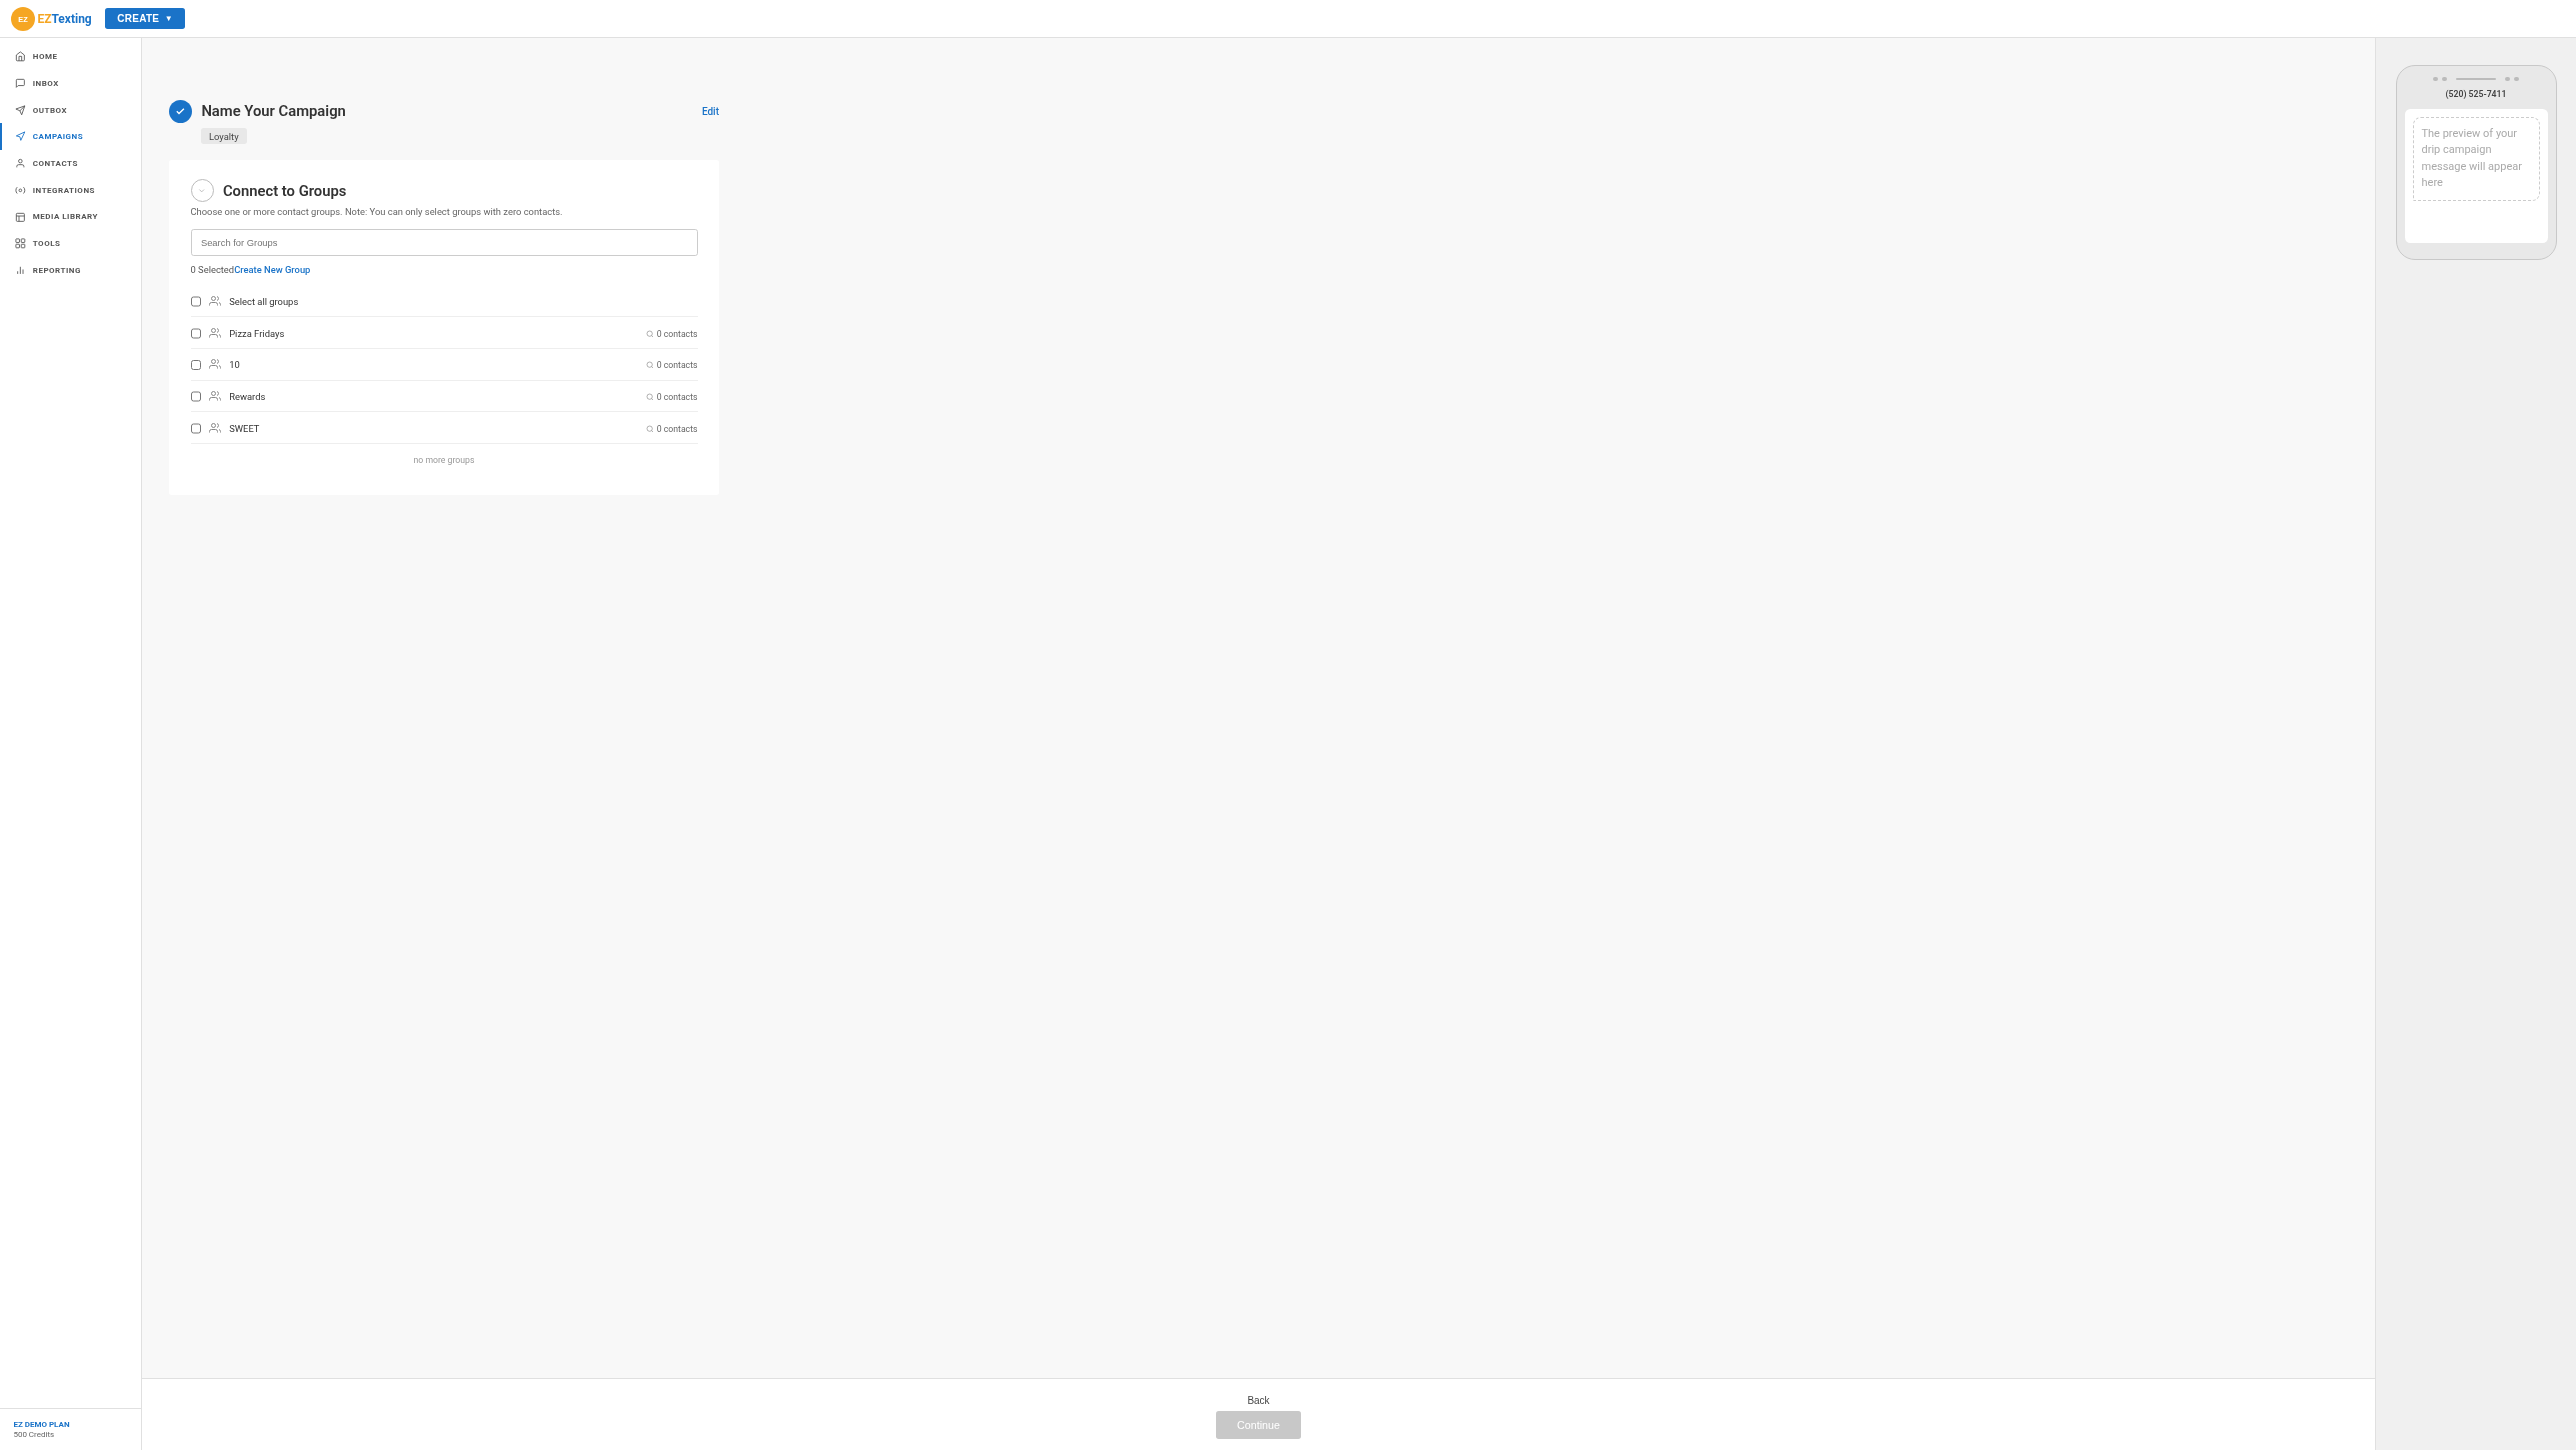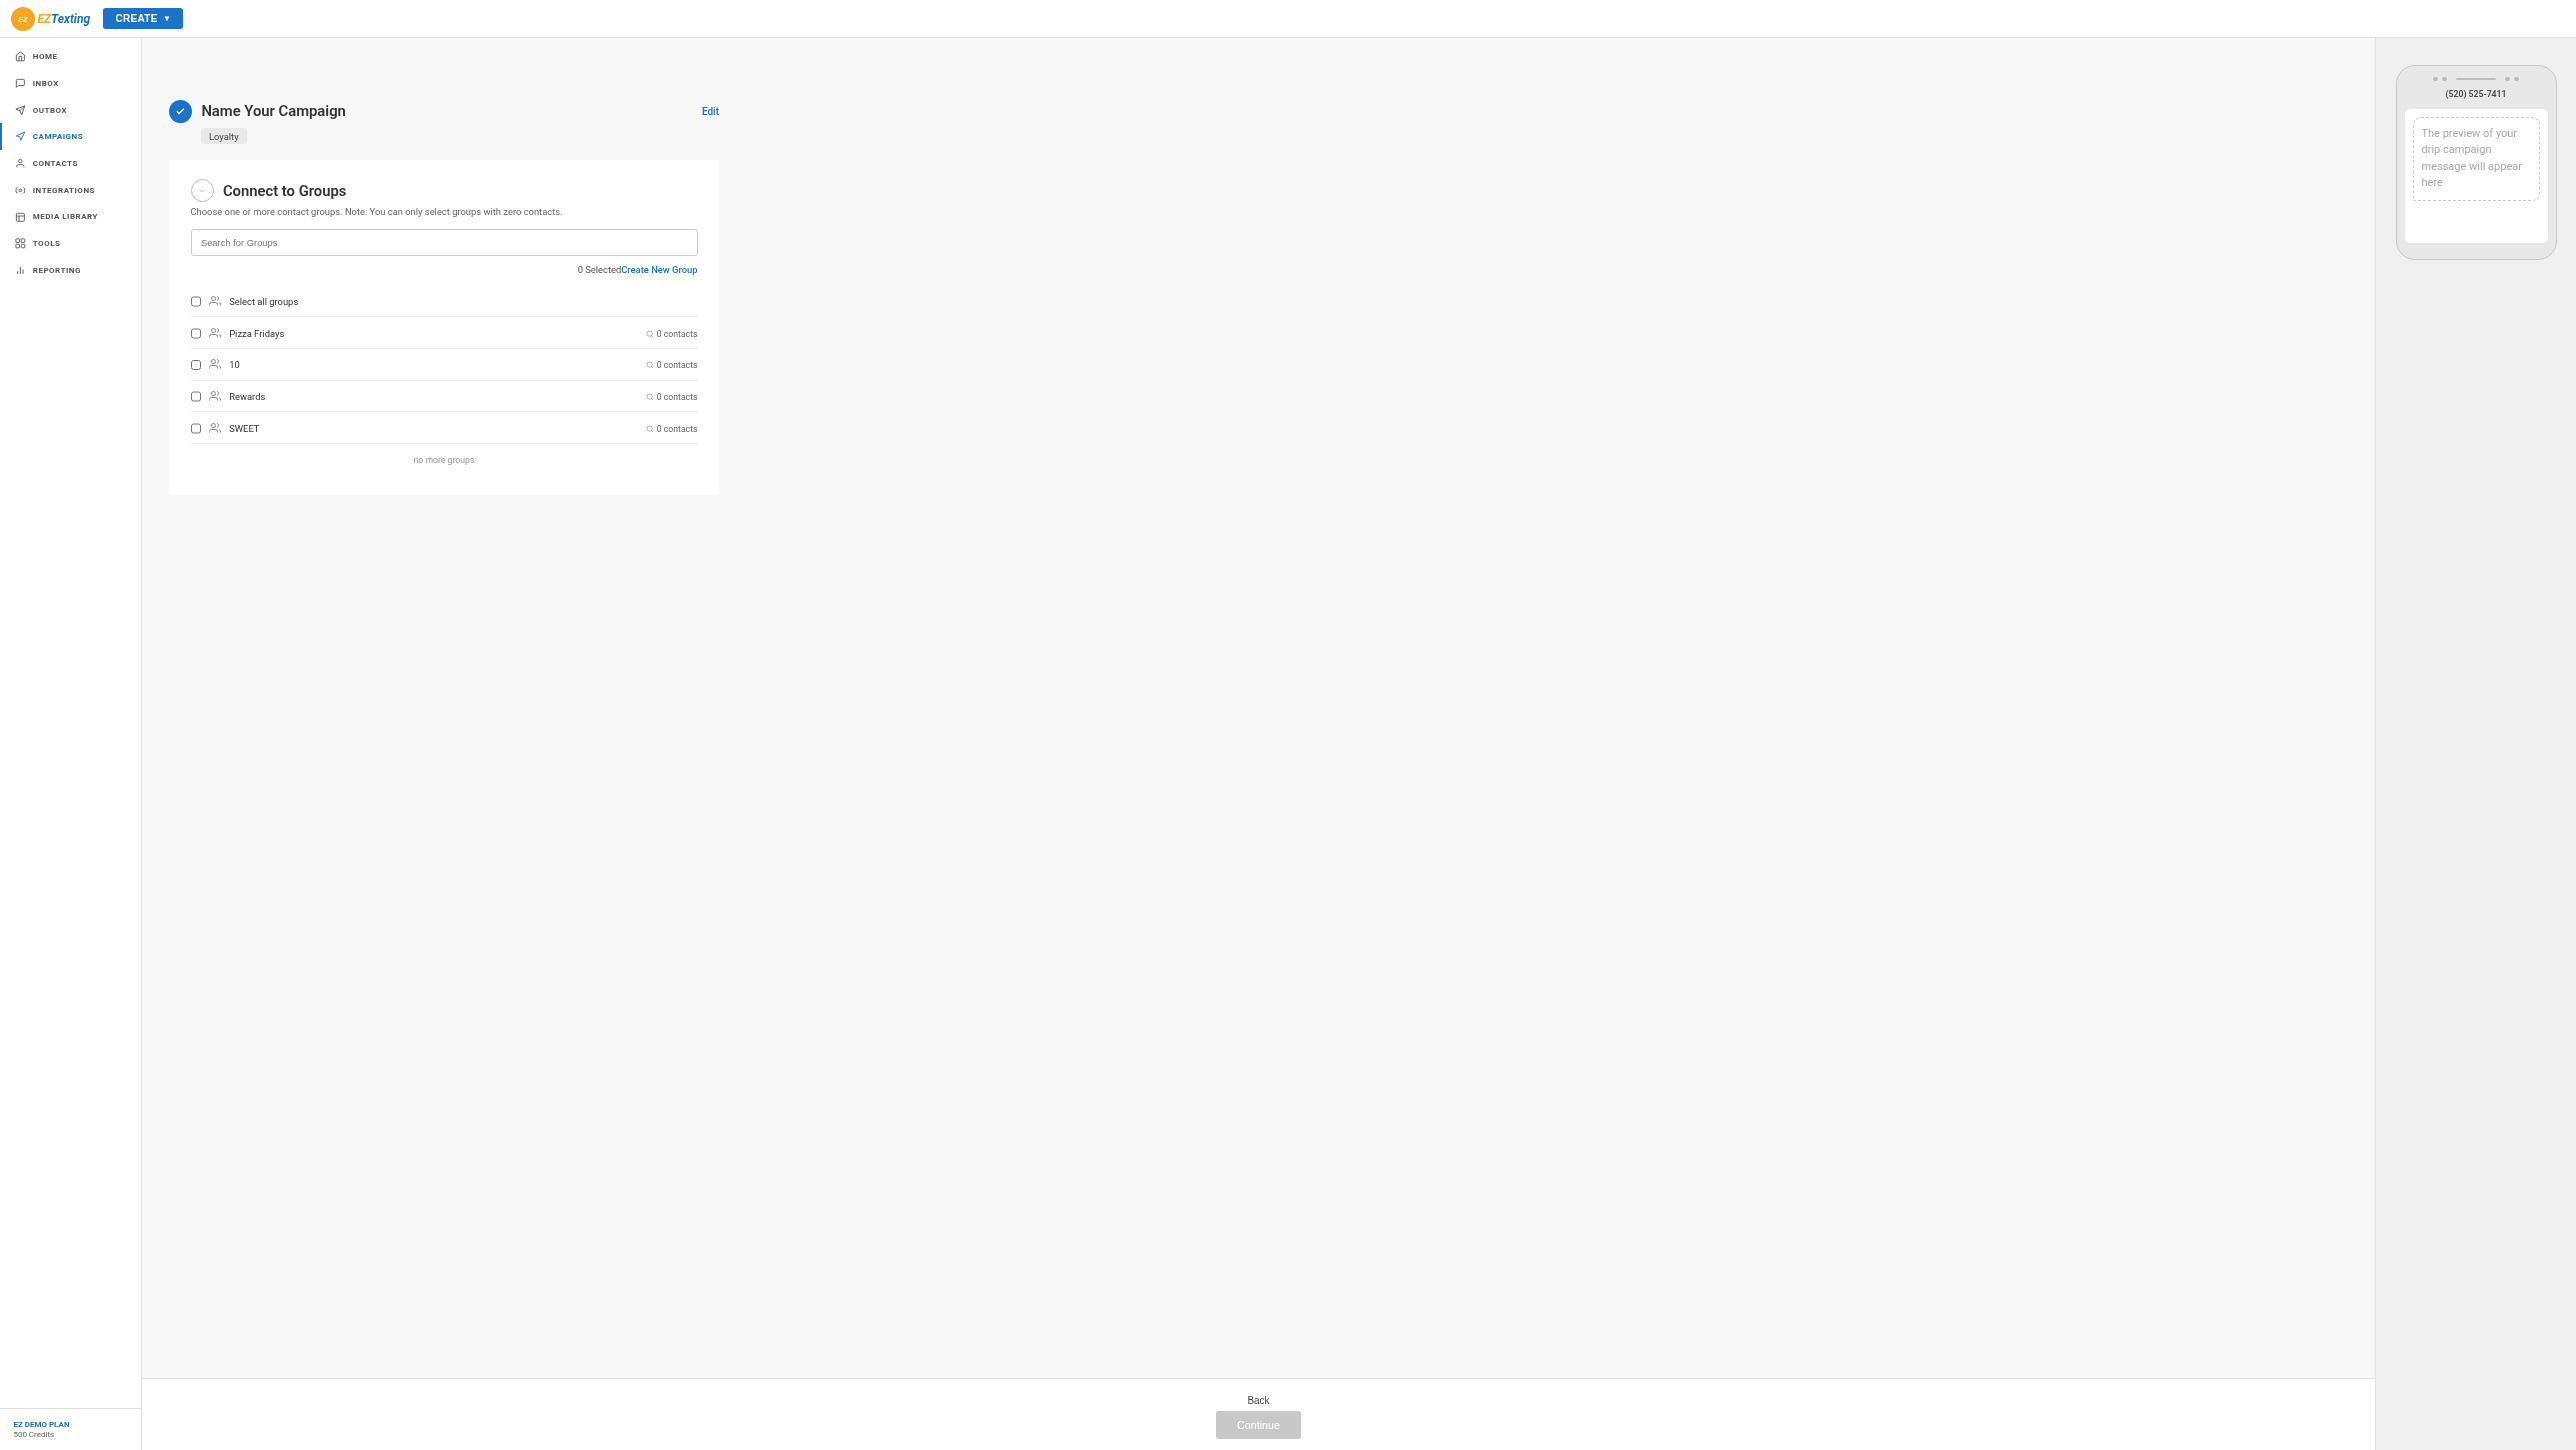--- a/index.html
+++ b/index.html
@@ -13,21 +13,20 @@
       border-bottom: 0.7px solid #e0e0e0;
       padding: 0 10.7px;
       height: 38px;
       flex-shrink: 0;
       z-index: 10;
     }
     .logo {
       display: flex;
       align-items: center;
       margin-right: 13.4px;
-      font-style: italic;
     }
     .logo-icon {
       width: 24px;
       height: 24px;
       margin-right: 2.7px;
     }
     .create-btn {
       background: #1a73c8;
       color: #fff;
       border: none;
@@ -176,21 +175,21 @@
       padding: 6.7px 9.4px;
       border: 0.7px solid #ccc;
       border-radius: 2.7px;
       font-size: 9.4px;
       color: #999;
       margin-bottom: 8px;
       outline: none;
     }
     .groups-meta {
       display: flex;
-      justify-content: flex-end;
+      justify-content: flex-start;
       align-items: center;
       margin-bottom: 10.7px;
     }
     .selected-count { color: #555; font-size: 9.4px; }
     .create-group-link { color: #1a73c8; font-size: 9.4px; font-weight: 500; cursor: pointer; }
 
     
     .group-item {
       display: flex;
       align-items: flex-end;

